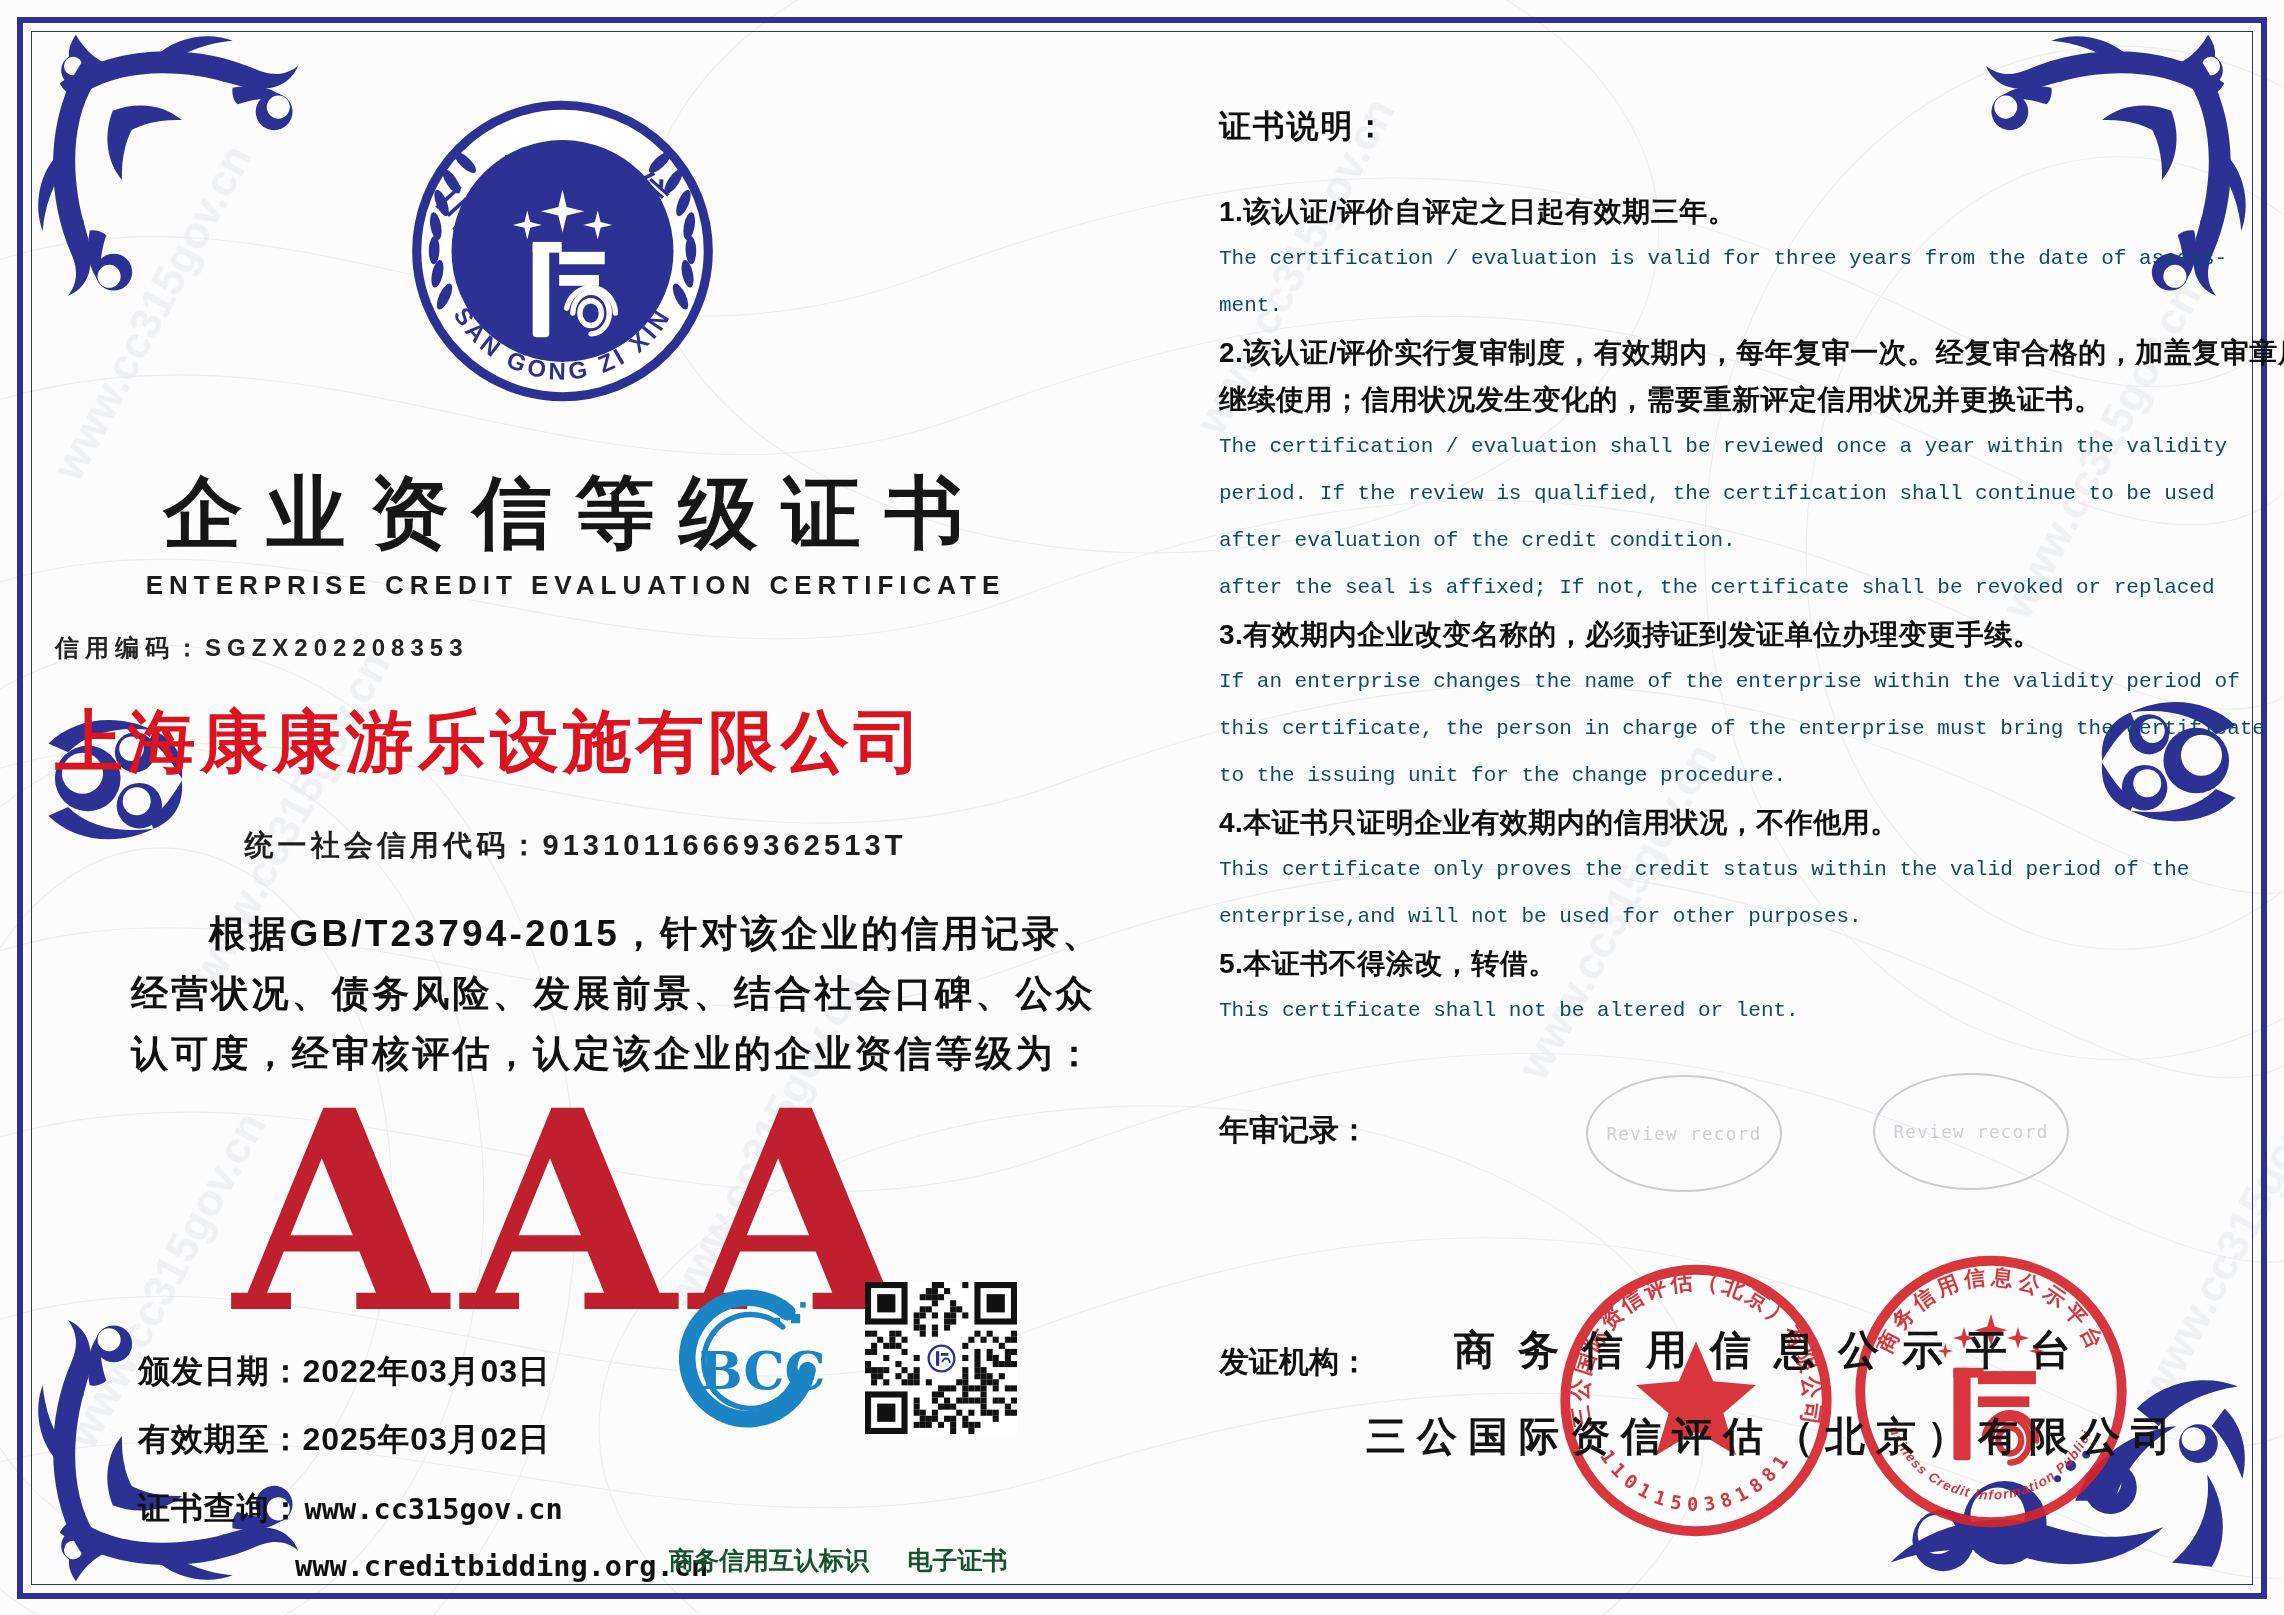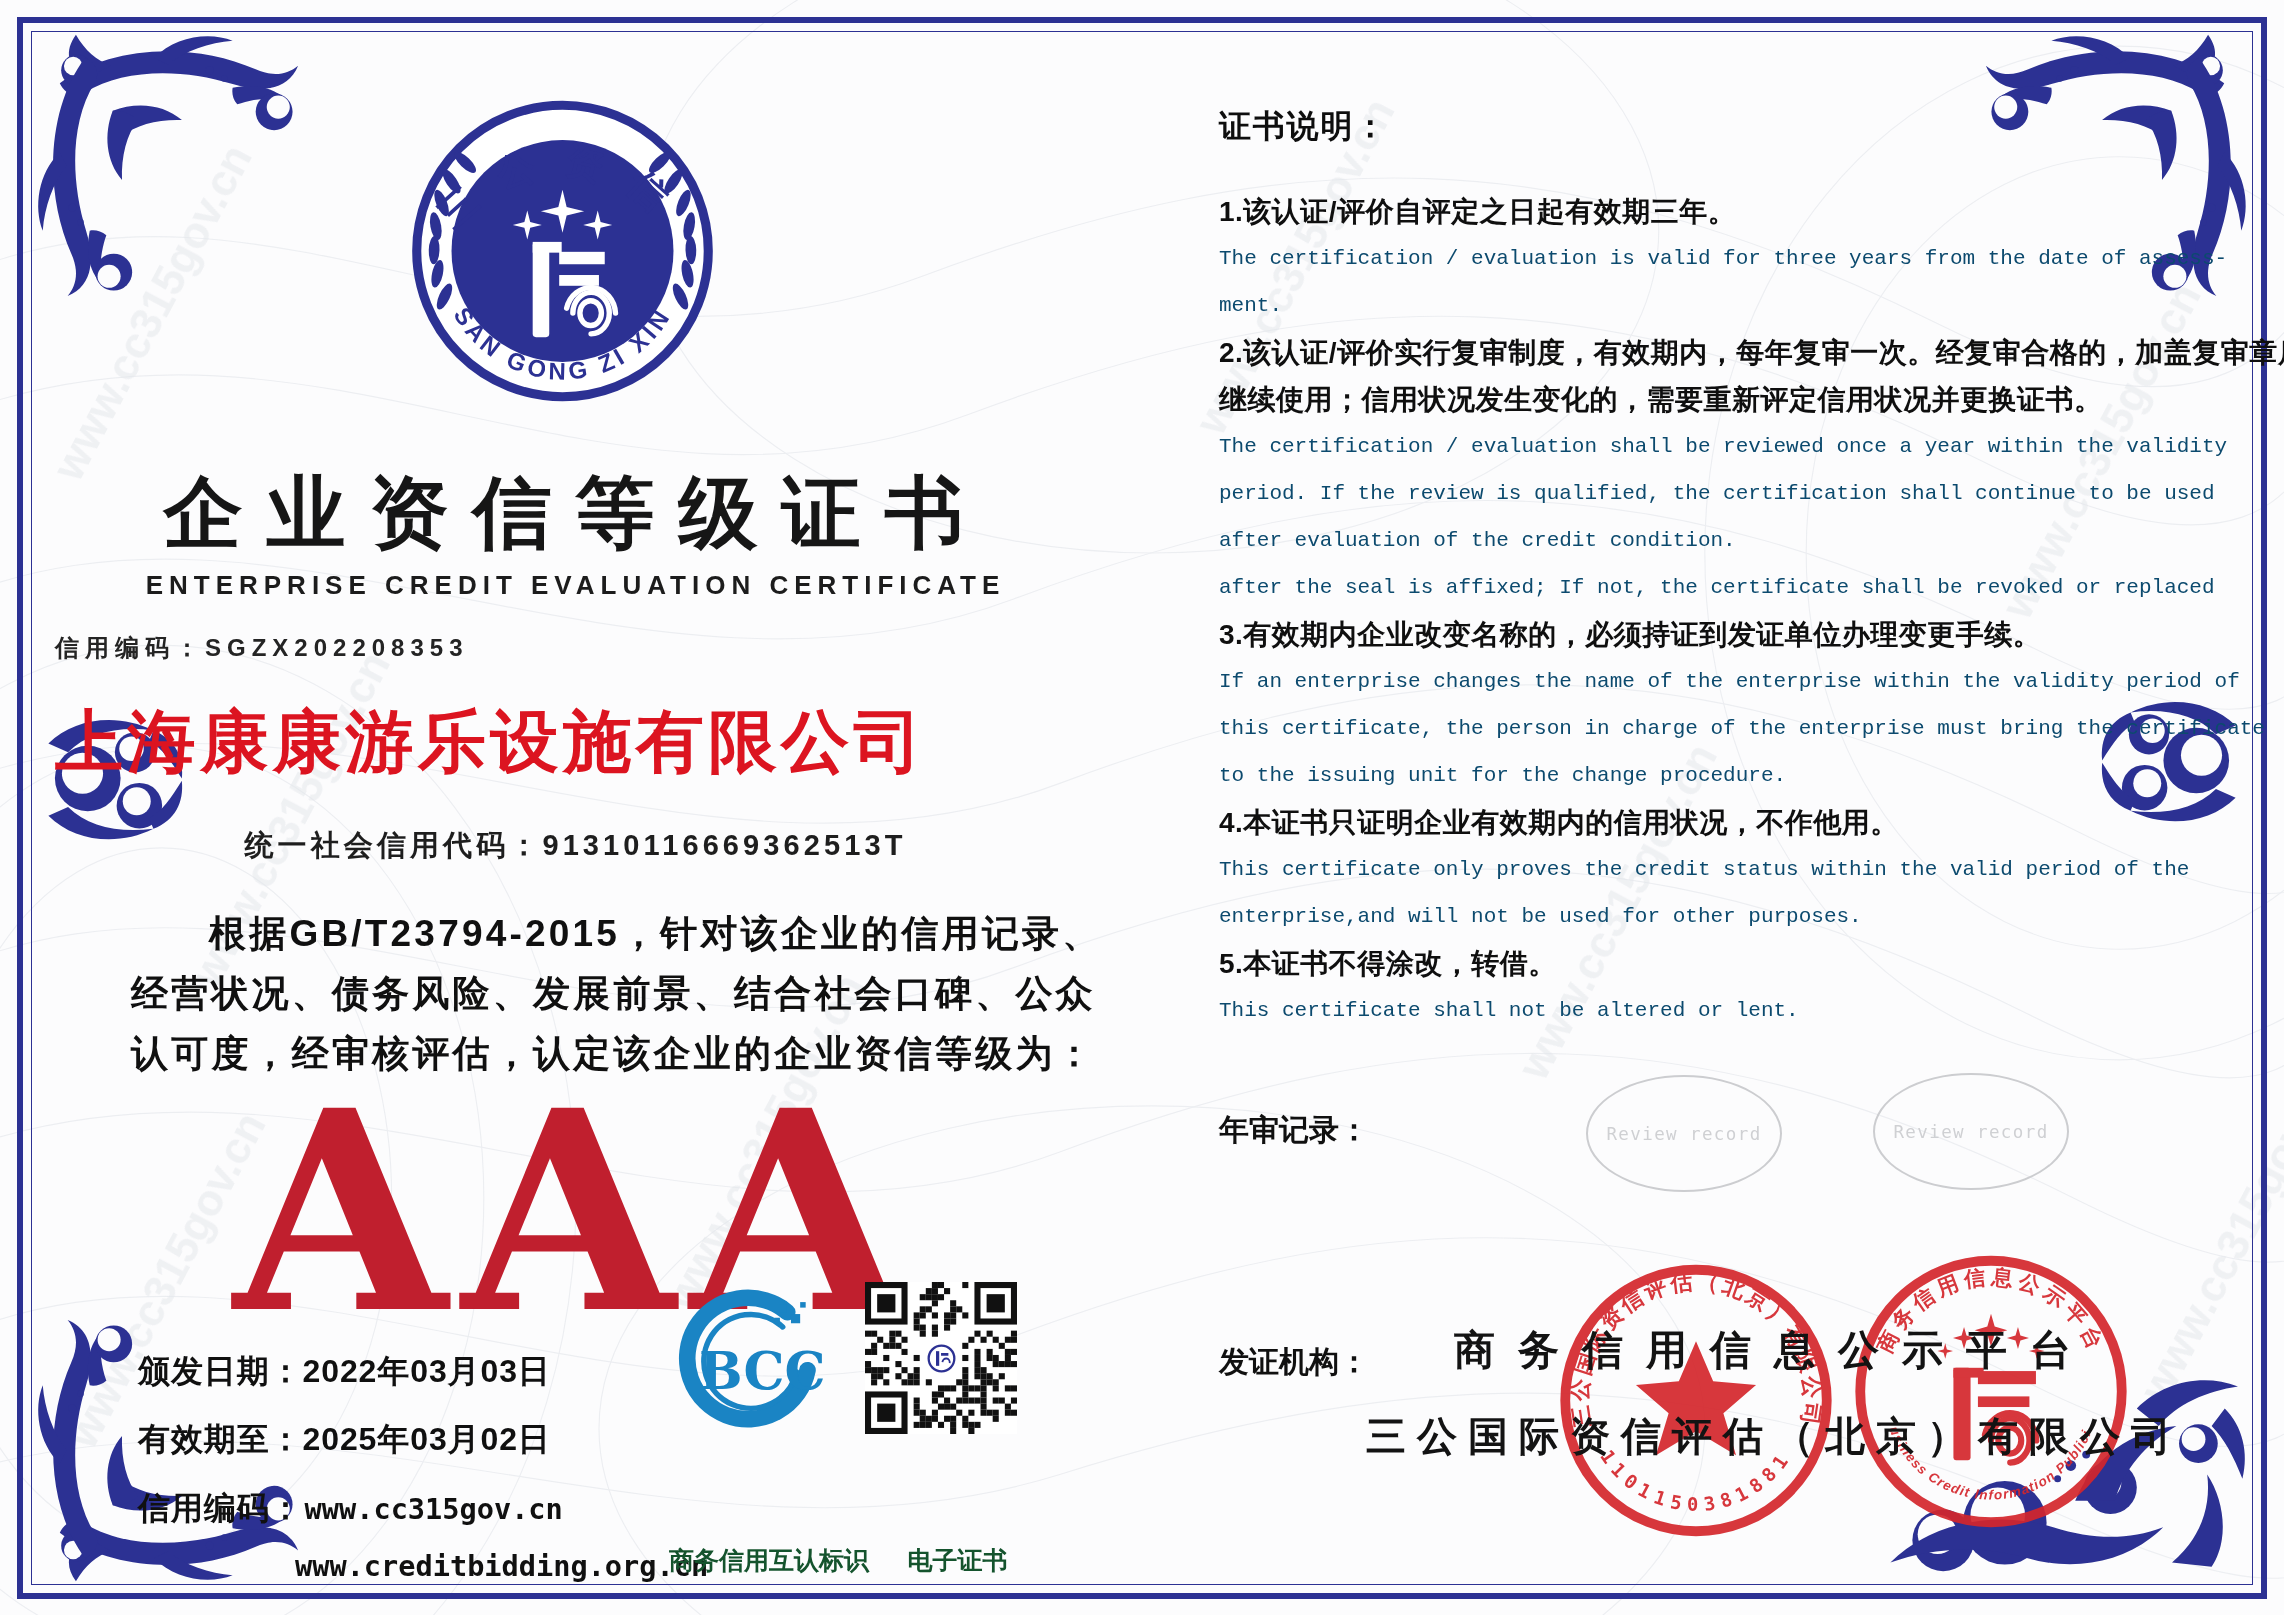--- a/index.html
+++ b/index.html
@@ -251,21 +251,21 @@
 
   <div class="rating">AAA</div>
 
   <div class="meta m1">
     <span class="lab">颁发日期：</span><span class="lab">2022年03月03日</span>
   </div>
   <div class="meta m2">
     <span class="lab">有效期至：</span><span class="lab">2025年03月02日</span>
   </div>
   <div class="meta m3">
-    <span class="lab">信用编码：</span> <span class="val">www.cc315gov.cn</span>
+    <span class="lab">证书查询：</span> <span class="val">www.cc315gov.cn</span>
   </div>
   <div class="meta m4">
     <span class="val">www.creditbidding.org.cn</span>
   </div>
 
   <svg class="bcc" width="161" height="157" viewBox="0 0 350 340">
     <path d="M268,52 A132,132 0 1 0 312,178" fill="none" stroke="#1a84c4" stroke-width="36" stroke-linecap="round"></path>
     <path d="M258,84 A102,102 0 1 0 288,182" fill="none" stroke="#1a84c4" stroke-width="12" stroke-linecap="round"></path>
     <g fill="#1a84c4">
       <rect x="250" y="36" width="16" height="16"></rect>

